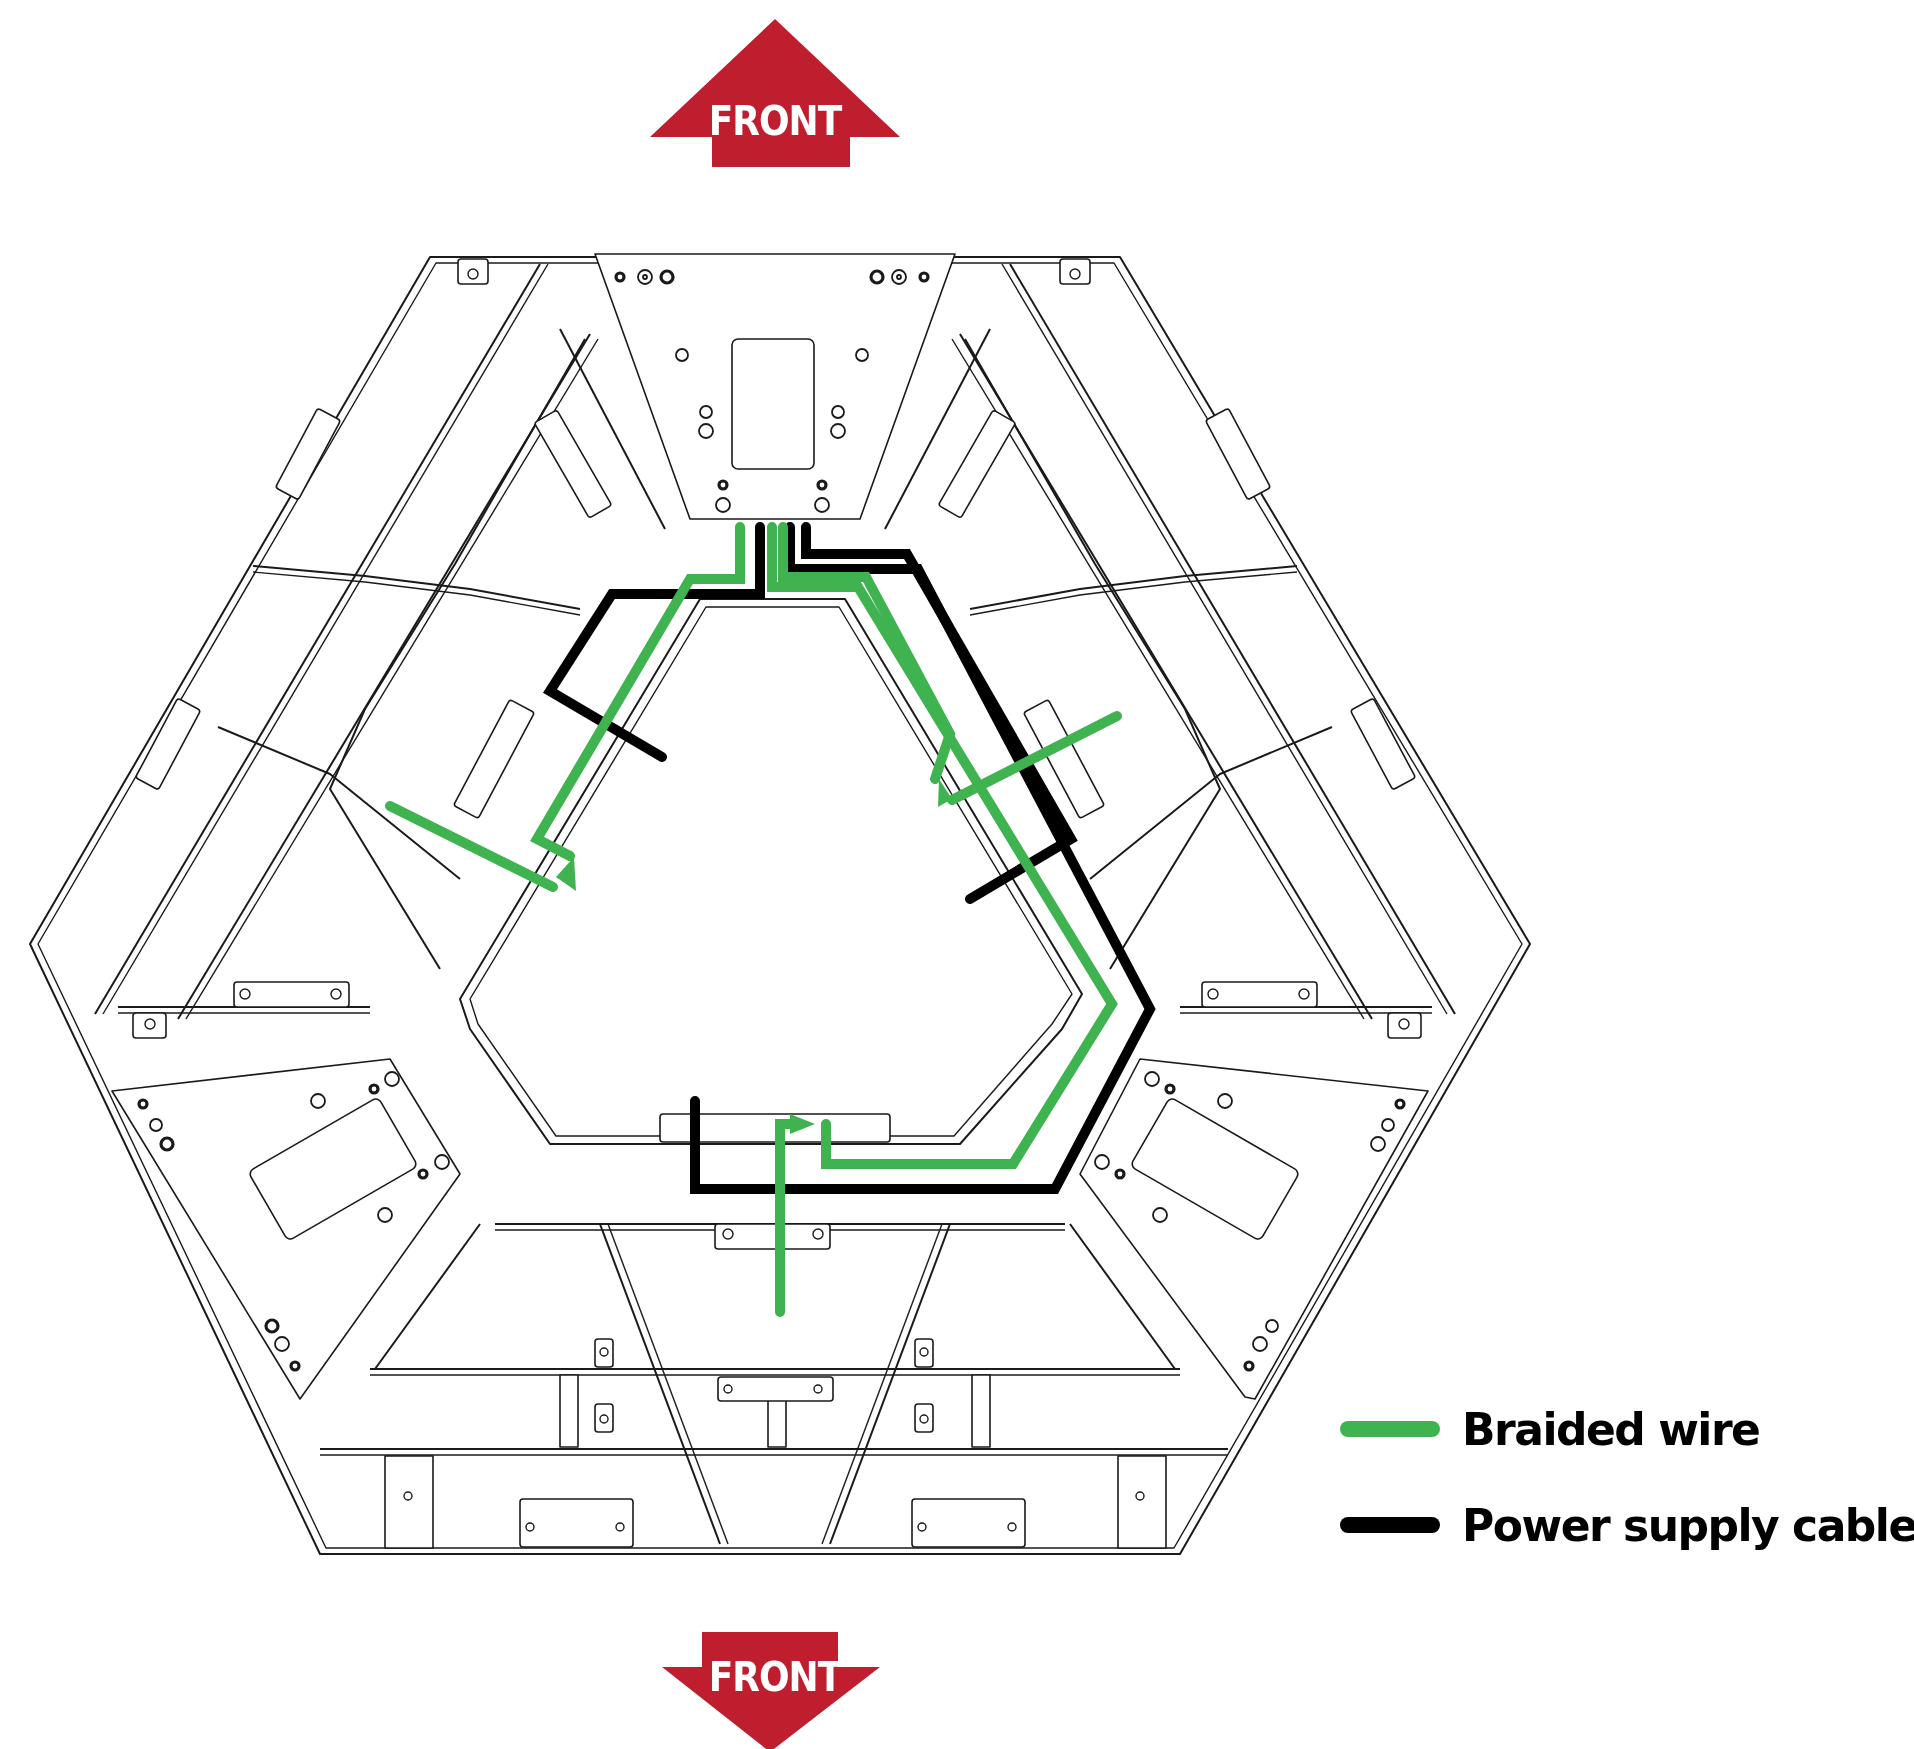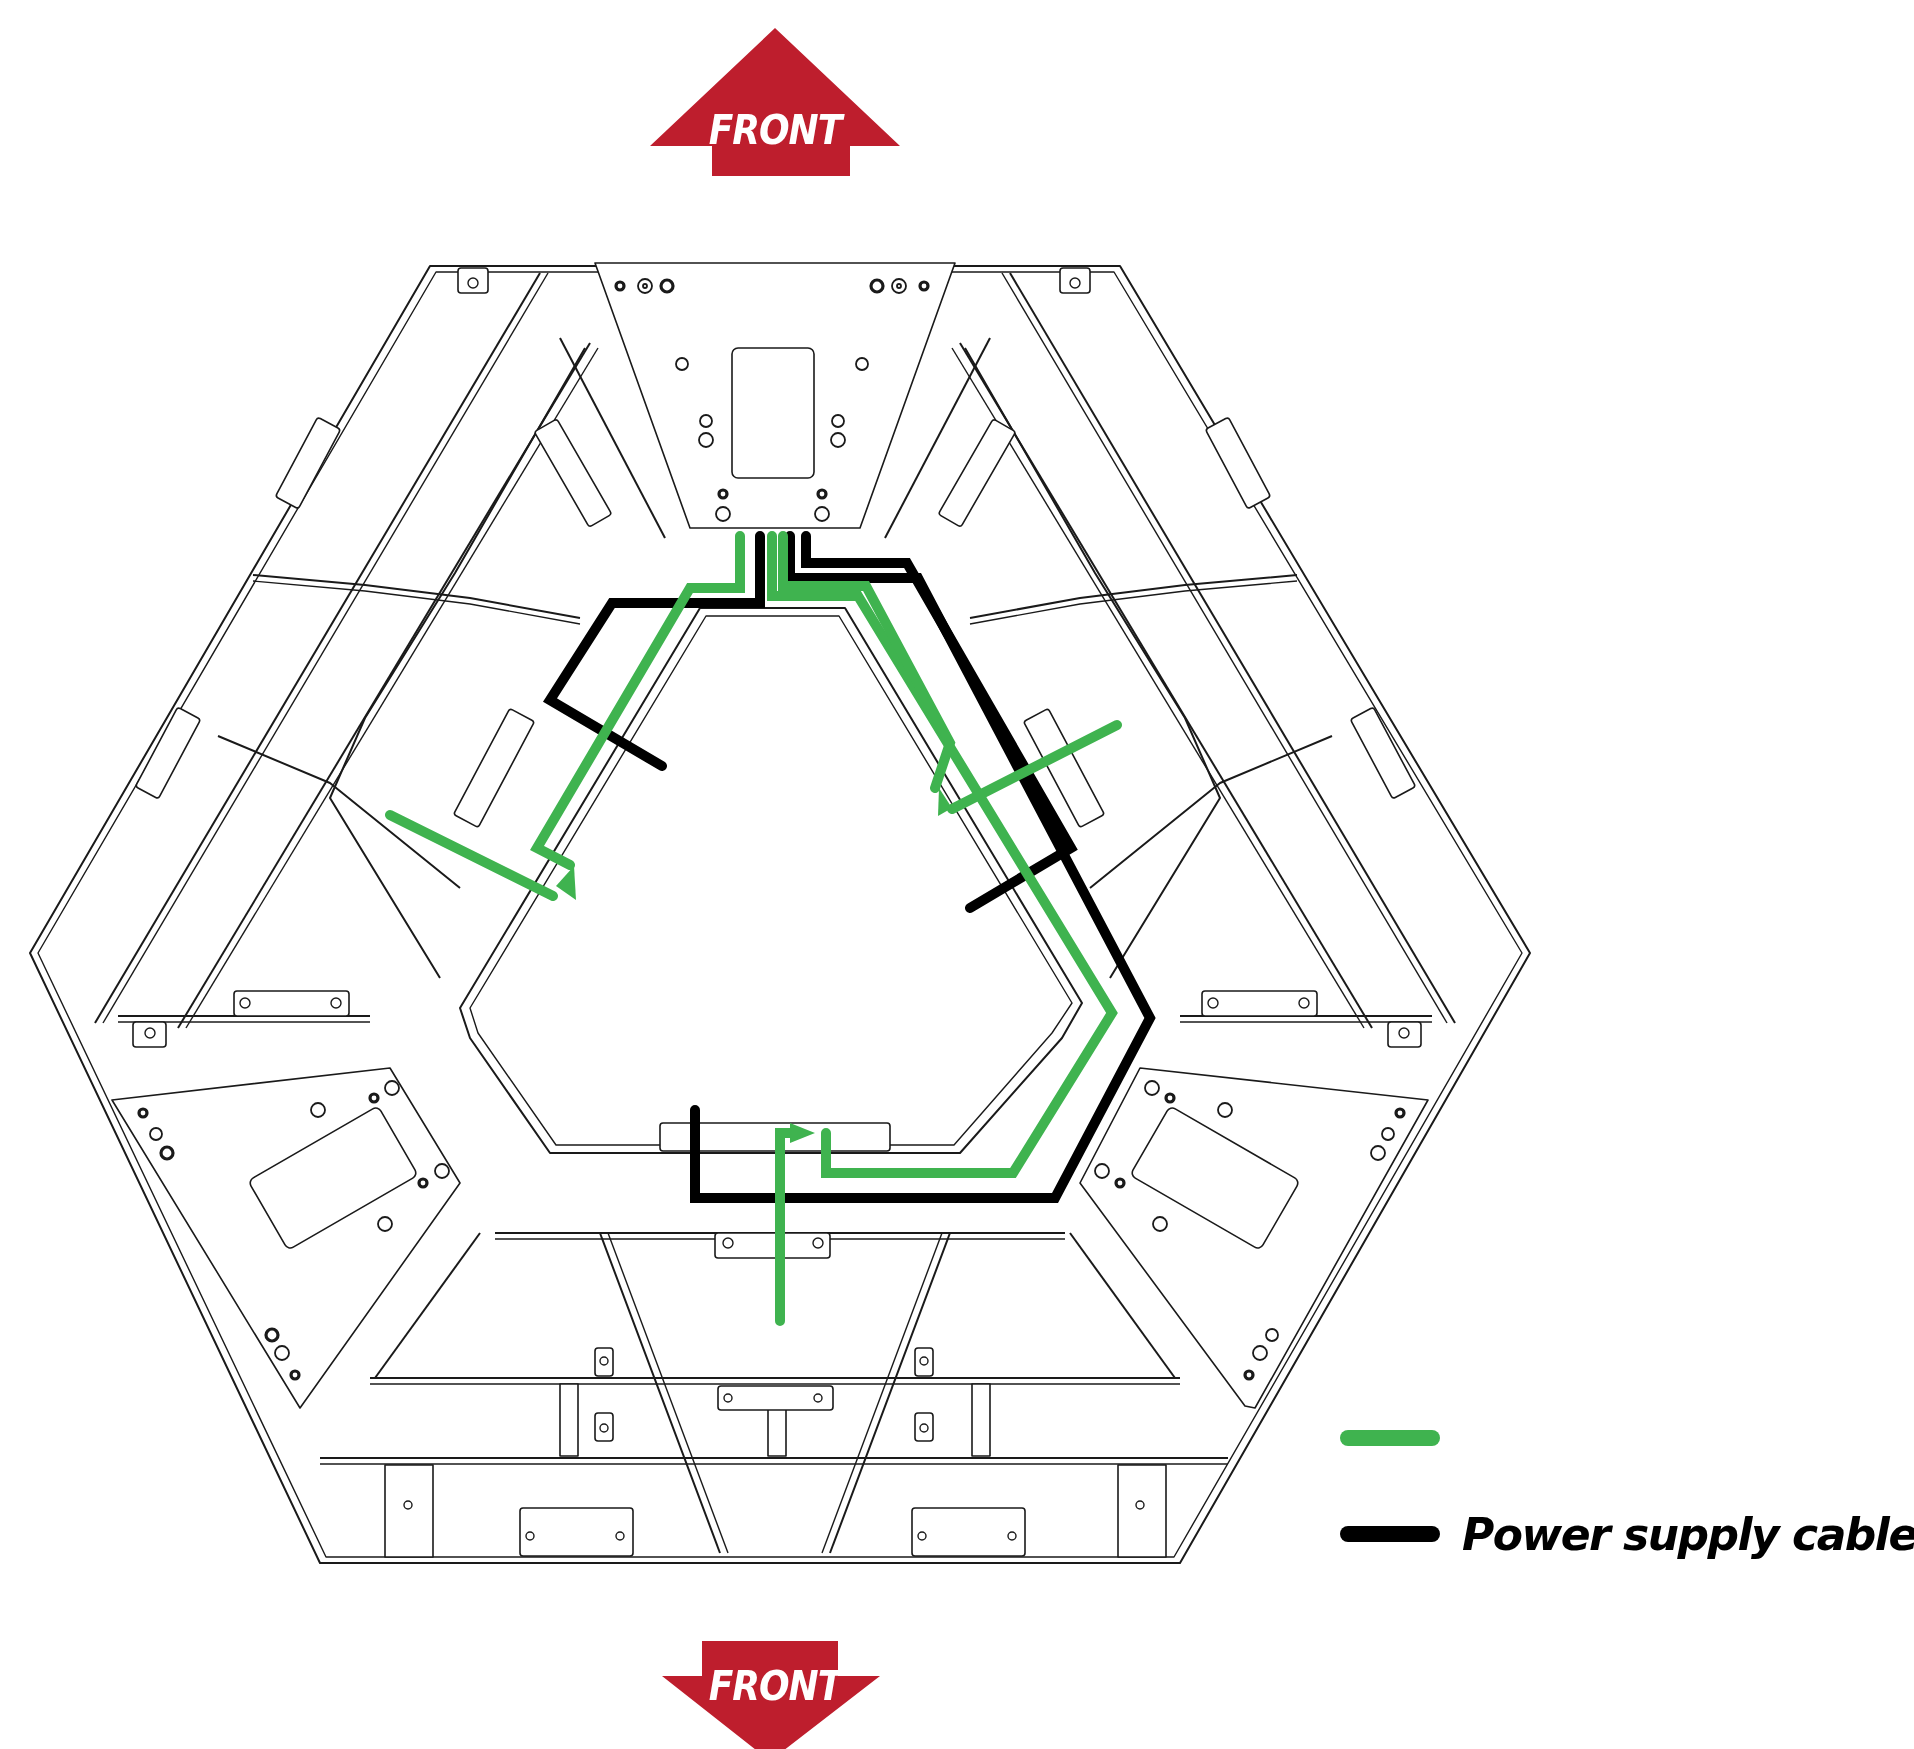--- a/index.html
+++ b/index.html
@@ -1,17 +1,17 @@
 <!DOCTYPE html>
 <html><head>
 <meta charset="utf-8">
 <style>
   html,body{margin:0;padding:0;background:#ffffff;}
   body{width:1914px;height:1749px;position:relative;overflow:hidden;font-family:"DejaVu Sans","Liberation Sans",sans-serif;}
-  #stage{position:absolute;left:0;top:18px;width:1914px;height:1551px;font-style:italic;}
+  #stage{position:absolute;left:0;top:9px;width:1914px;height:1551px;}
   .frame{fill:none;stroke:#1a1a1a;stroke-width:2;stroke-linejoin:round;}
   .frame-thin{fill:none;stroke:#1a1a1a;stroke-width:1.4;stroke-linejoin:round;}
   .plate{fill:#ffffff;stroke:#1a1a1a;stroke-width:1.6;stroke-linejoin:round;}
   .hole{fill:#ffffff;stroke:#1a1a1a;stroke-width:1.8;}
   .hole-b{fill:#ffffff;stroke:#1a1a1a;stroke-width:3.2;}
   .nut{fill:#ffffff;stroke:#1a1a1a;stroke-width:1.4;}
   .wire-green{fill:none;stroke:#3FB34F;stroke-width:10;stroke-linecap:round;stroke-linejoin:miter;}
   .wire-black{fill:none;stroke:#000000;stroke-width:10;stroke-linecap:round;stroke-linejoin:miter;}
   .arrow-red{fill:#BE1E2D;}
   .arrow-label{position:absolute;color:#ffffff;font-family:"DejaVu Sans Condensed","DejaVu Sans",sans-serif;font-weight:bold;font-size:40px;letter-spacing:-1px;text-align:center;line-height:1;}
@@ -213,19 +213,20 @@
     <polygon fill="#3FB34F" points="790,1105 815,1115 790,1125"></polygon>
   </g>
 </svg>
 
 <div class="arrow-label" style="left:700px;top:92px;width:150px;">FRONT</div>
 <div class="arrow-label" style="left:700px;top:1648px;width:150px;">FRONT</div>
 
 <div class="legend">
   <div class="legend-row">
     <div class="legend-swatch" style="background:#3FB34F;"></div>
+    <span class="legend-label">Braided wire</span>
   </div>
   <div class="legend-row">
     <div class="legend-swatch" style="background:#000000;"></div>
     <span class="legend-label">Power supply cable</span>
   </div>
 </div>
 </div>
 
 </body></html>

